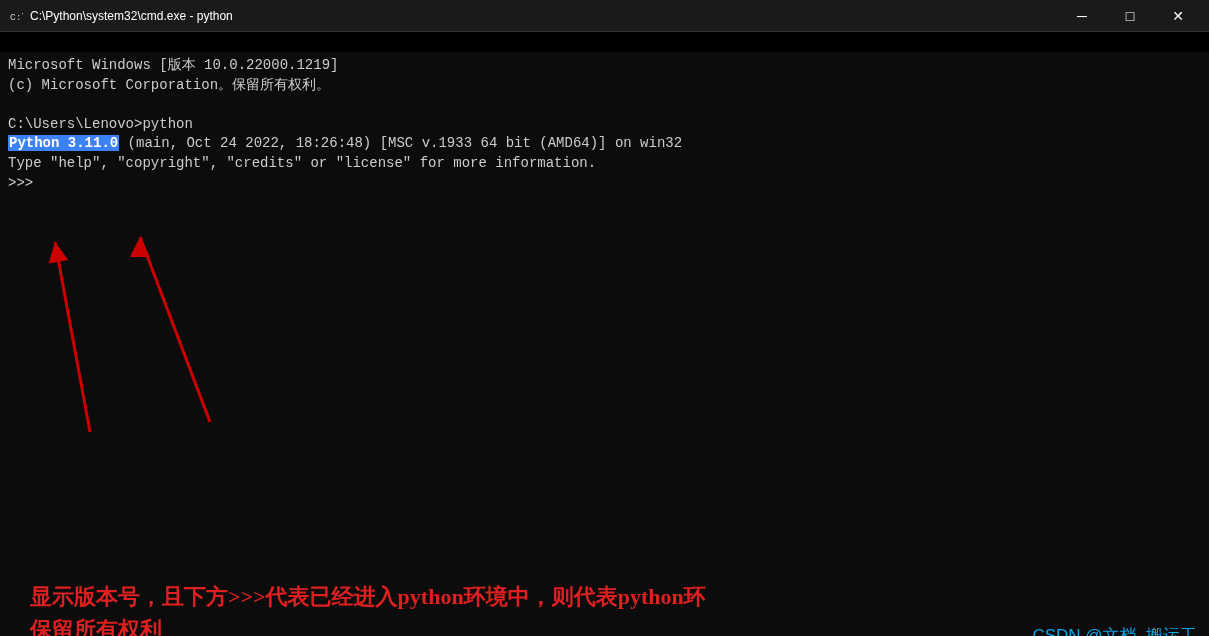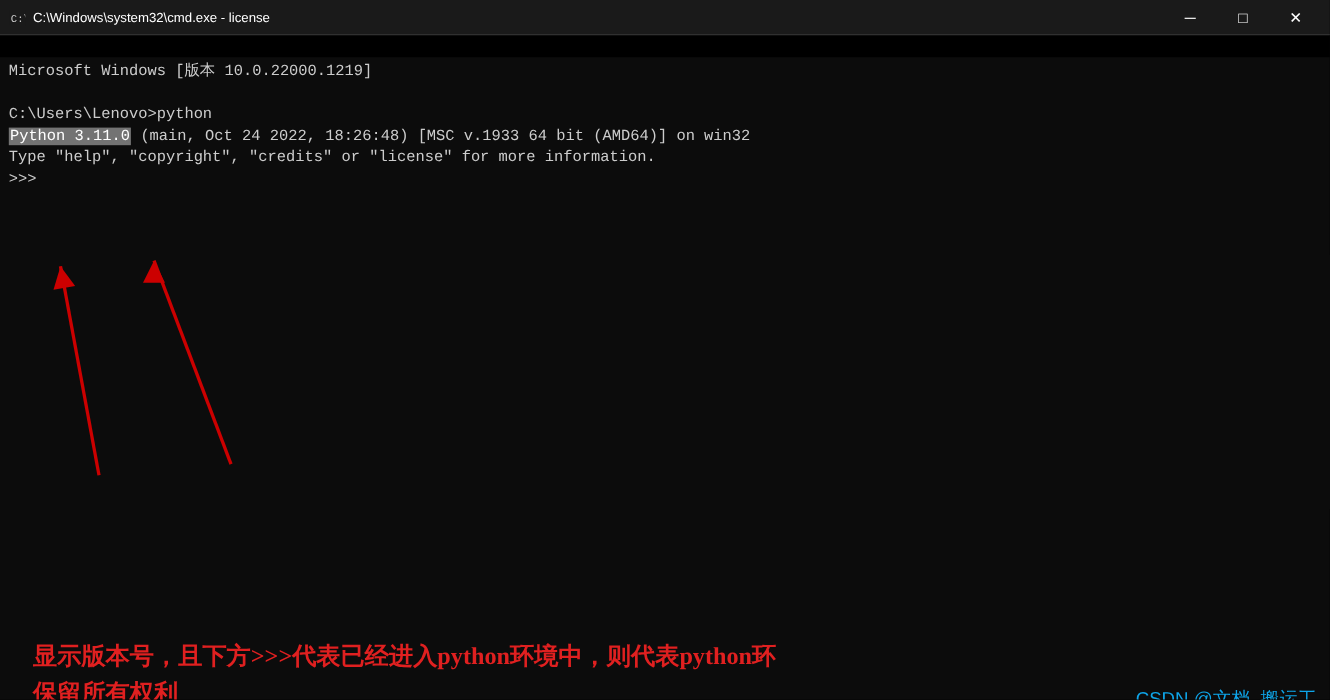--- a/index.html
+++ b/index.html
@@ -74,23 +74,24 @@
       margin-top: 20px;
     }
 
     .terminal-line {
       white-space: pre;
       font-family: 'Courier New', Courier, monospace;
     }
 
     .highlight-box {
       display: inline;
-      background: #737373;
+      background: #3b82f6;
       color: #fff;
       padding: 0 1px;
+      font-weight: bold;
     }
 
     
     .annotation-area {
       position: absolute;
       top: 130px;
       left: 0;
       width: 100%;
       height: 300px;
       pointer-events: none;
@@ -133,31 +134,32 @@
 <body>
 
 <div class="titlebar">
   <div class="titlebar-left">
     <div class="titlebar-icon">
       <svg viewBox="0 0 16 16" fill="none">
         <rect width="16" height="16" fill="#1a1a1a"></rect>
         <text x="1" y="13" font-size="11" fill="#cccccc" font-family="Courier New">C:\</text>
       </svg>
     </div>
-    <span class="titlebar-title">C:\Windows\system32\cmd.exe - license</span>
+    <span class="titlebar-title">C:\Python\system32\cmd.exe - python</span>
   </div>
   <div class="titlebar-controls">
     <div class="titlebar-btn">─</div>
     <div class="titlebar-btn">□</div>
     <div class="titlebar-btn close">✕</div>
   </div>
 </div>
 
 <div class="terminal">
   <div class="terminal-line">Microsoft Windows [版本 10.0.22000.1219]</div>
+  <div class="terminal-line">(c) Microsoft Corporation。保留所有权利。</div>
   <div class="terminal-line">&nbsp;</div>
   <div class="terminal-line">C:\Users\Lenovo&gt;python</div>
   <div class="terminal-line"><span class="highlight-box">Python 3.11.0</span> (main, Oct 24 2022, 18:26:48) [MSC v.1933 64 bit (AMD64)] on win32</div>
   <div class="terminal-line">Type "help", "copyright", "credits" or "license" for more information.</div>
   <div class="terminal-line">&gt;&gt;&gt; </div>
 
   <div class="annotation-area">
     <svg class="arrows-svg" viewBox="0 0 1209 300">
 
       <line x1="90" y1="250" x2="55" y2="60" stroke="#cc0000" stroke-width="3"></line>

